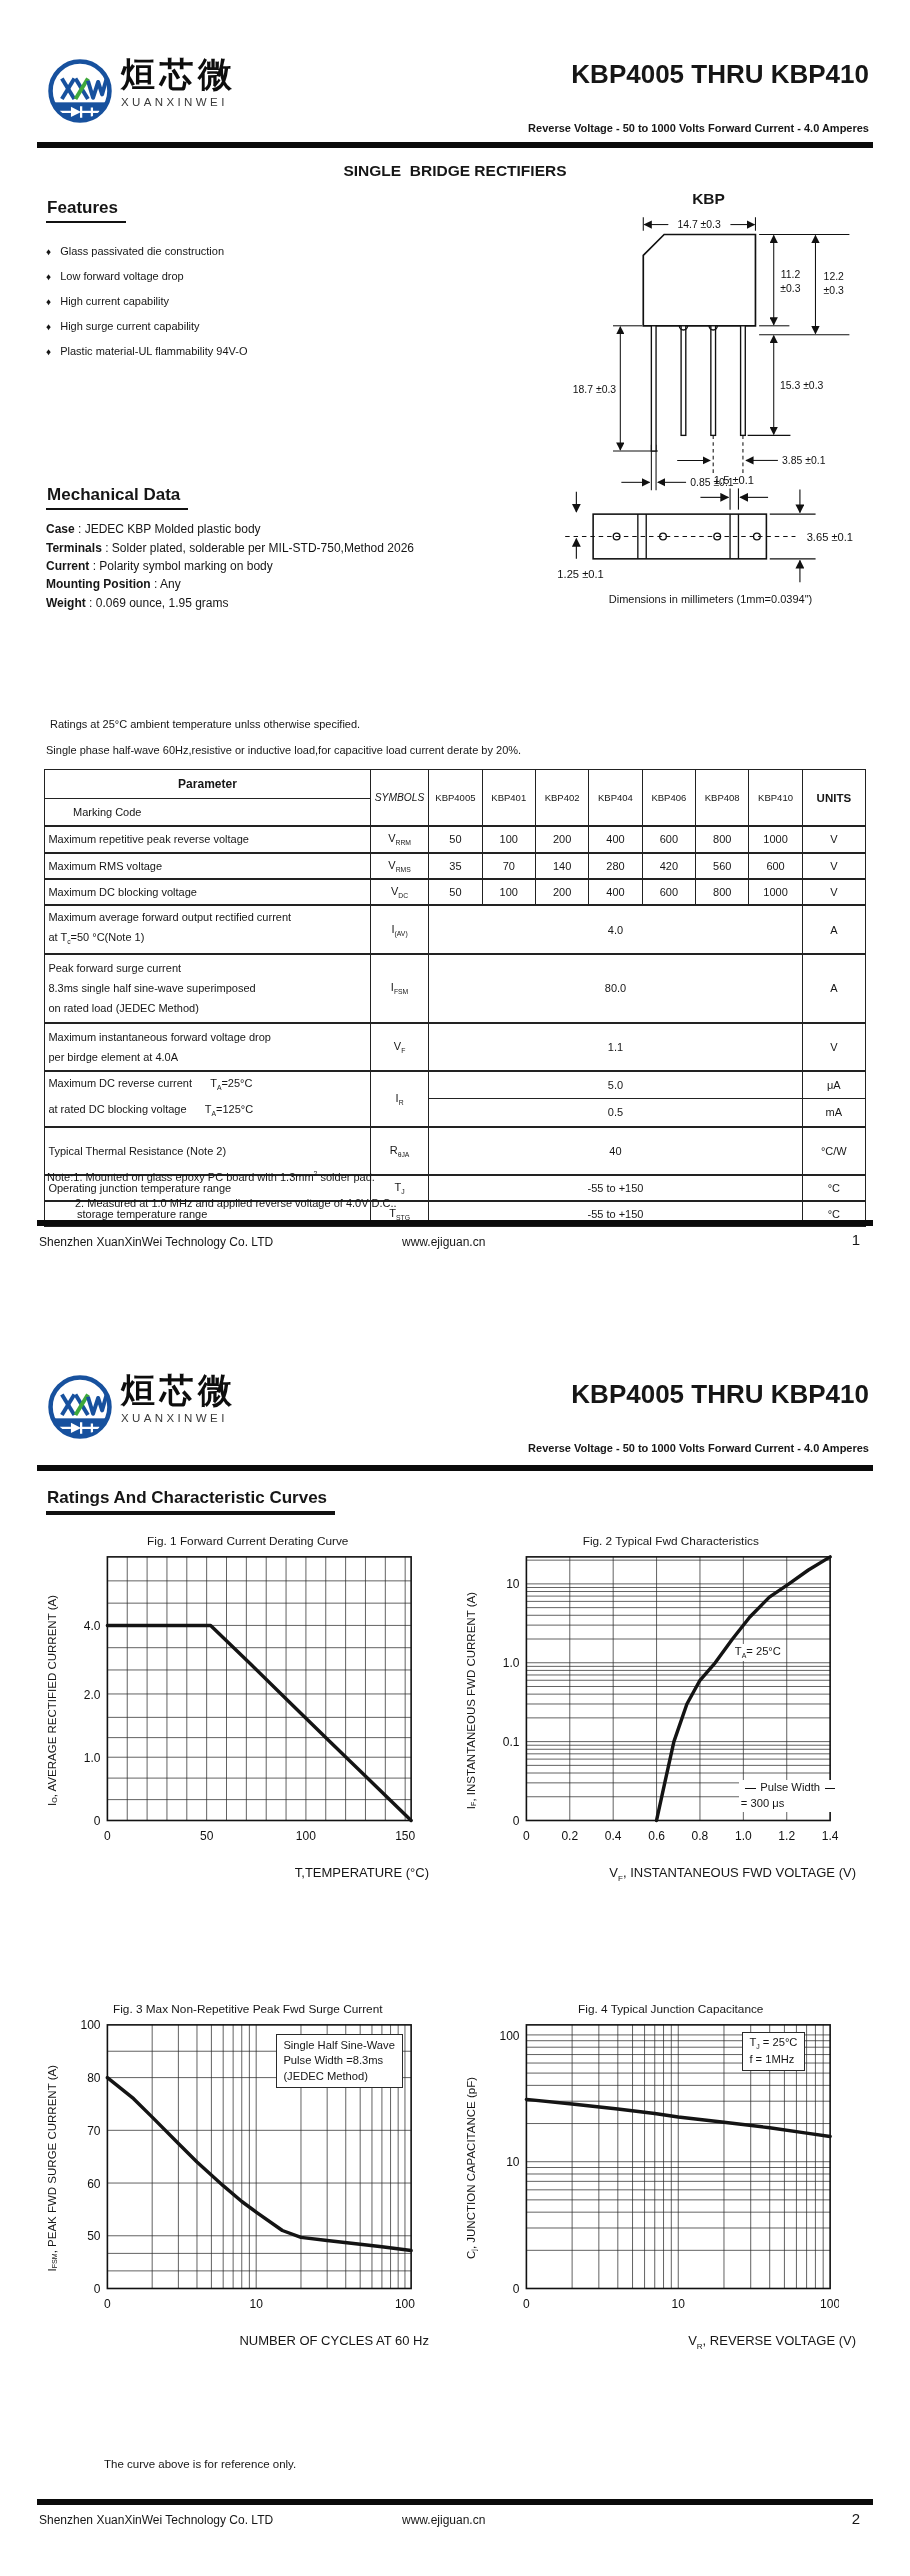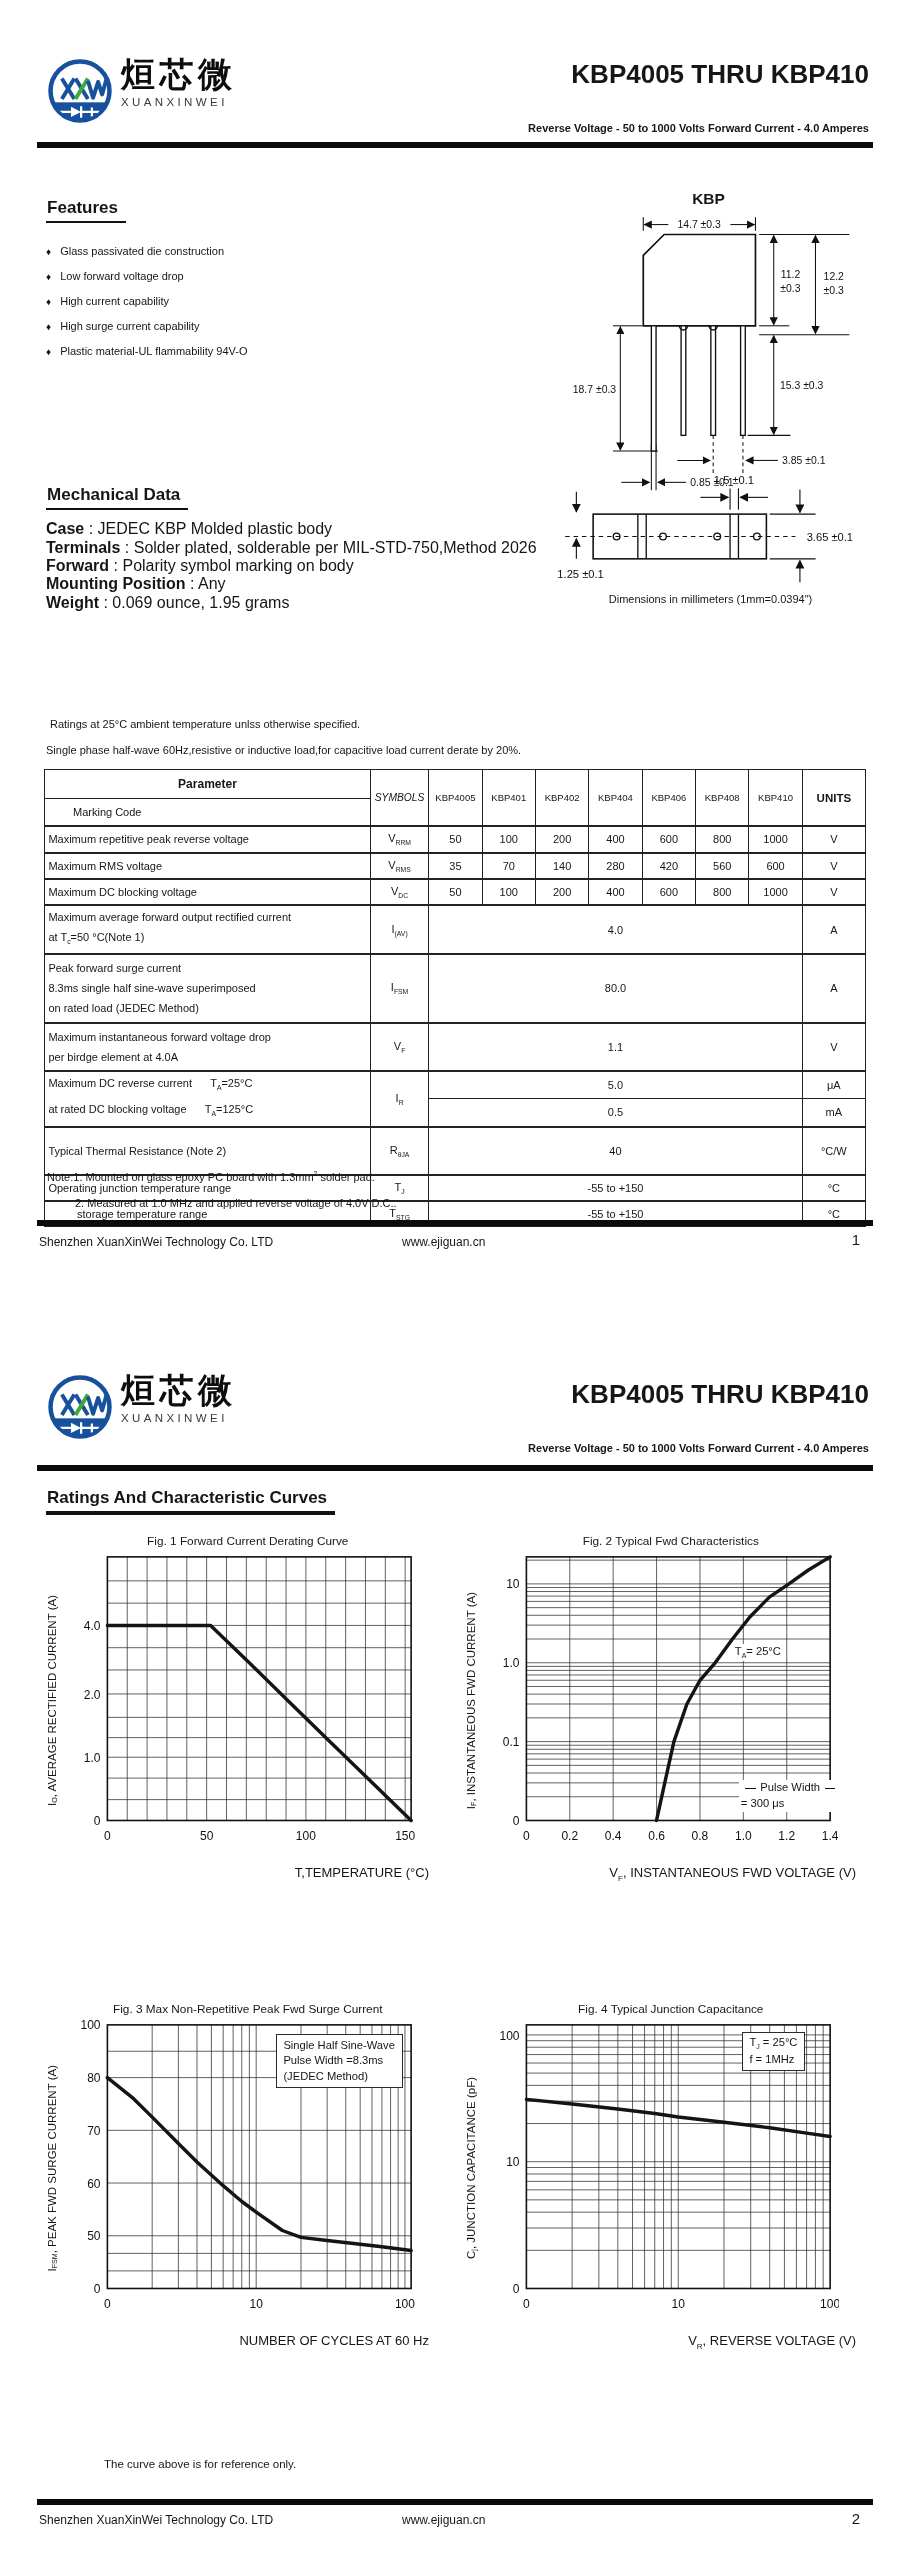--- a/index.html
+++ b/index.html
@@ -18,21 +18,21 @@
   .doc-subtitle{font-size:11px;font-weight:bold;text-align:right;}
   .hbar{height:5.7px;background:#0b0b0b;}
   .product-line{width:100%;text-align:center;font-size:15.5px;font-weight:bold;white-space:pre;}
   .sec-h{font-size:17px;font-weight:bold;display:inline-block;border-bottom:2.9px solid #111;padding:0 8px 2.9px 1.1px;}
   .sec-h.big{font-size:18px;border-bottom:5.2px solid #111;padding-right:11.5px;}
   .sec-h.curves{border-bottom:4px solid #111;}
   
   .feat-li{display:flex;align-items:center;height:25px;font-size:11px;}
   .feat-li .diamond{font-size:9.8px;margin-right:9.2px;}
   
-  .mech-row{font-size:16px;line-height:18.4px;}
+  .mech-row{font-size:12px;line-height:18.4px;}
   .mech-row b{font-weight:bold;}
   
   .cond{font-size:11px;}
   table.ratings{border-collapse:collapse;width:822px;table-layout:fixed;}
   table.ratings th,table.ratings td{border:1.1px solid #222;font-size:11px;padding:1.1px 3.4px;overflow:hidden;}
   table.ratings{border:1.7px solid #111;}
   td.param,th.param{text-align:left;padding-left:5.7px;white-space:pre-wrap;}
   td.c,th.c{text-align:center;}
   tr.dsep td{border-top:2.3px double #222;}
   .sym-i{font-style:italic;}
@@ -82,20 +82,21 @@
     </svg>
     <div class="logo-txt">
       <div class="logo-cn">烜芯微</div>
       <div class="logo-en">XUANXINWEI</div>
     </div>
   </div>
   <div class="abs doc-title" style="right:41px;top:59px;width:402px;">KBP4005 THRU KBP410</div>
   <div class="abs doc-subtitle" style="right:41px;top:122px;width:436px;">Reverse Voltage - 50 to 1000 Volts Forward Current - 4.0 Amperes</div>
   <div class="abs hbar" style="left:37px;right:37px;top:142px;"></div>
 
+  <div class="abs product-line" style="top:162px;left:0;">SINGLE  BRIDGE RECTIFIERS</div>
 
   <div class="abs" style="left:46px;top:198px;width:344px;">
     <div class="sec-h">Features</div>
     <div style="margin-top:16px;">
         <div class="feat-li">
           <span class="diamond">♦</span>
           <span>Glass passivated die construction</span>
         </div>
         <div class="feat-li">
           <span class="diamond">♦</span>
@@ -173,21 +174,21 @@
       <text class="dimtxt" x="416" y="485" text-anchor="start">3.85 ±0.1</text>
       <text class="dimtxt" x="240" y="527" text-anchor="start">0.85 ±0.1</text>
     </svg>
   </div>
 
   <div class="abs" style="left:46px;top:485px;width:505px;">
     <div class="sec-h">Mechanical Data</div>
     <div style="margin-top:10.3px;">
         <div class="mech-row"><b>Case</b> : JEDEC KBP Molded plastic body</div>
         <div class="mech-row"><b>Terminals</b> : Solder plated, solderable per MIL-STD-750,Method 2026</div>
-        <div class="mech-row"><b>Forward</b> : Polarity symbol  marking on body</div>
+        <div class="mech-row"><b>Current</b> : Polarity symbol  marking on body</div>
         <div class="mech-row"><b>Mounting Position</b> : Any</div>
         <div class="mech-row"><b>Weight</b> : 0.069 ounce, 1.95 grams</div>
       </div>
   </div>
 
   <div class="abs" style="left:554px;top:475px;width:313px;">
     <svg width="313" viewBox="0 0 560 200">
       <defs>
         <marker id="ahS" viewBox="0 0 10 10" refX="9" refY="5" markerWidth="8" markerHeight="8" orient="auto-start-reverse">
           <path d="M0,0 L10,5 L0,10 z" fill="#111"></path>

